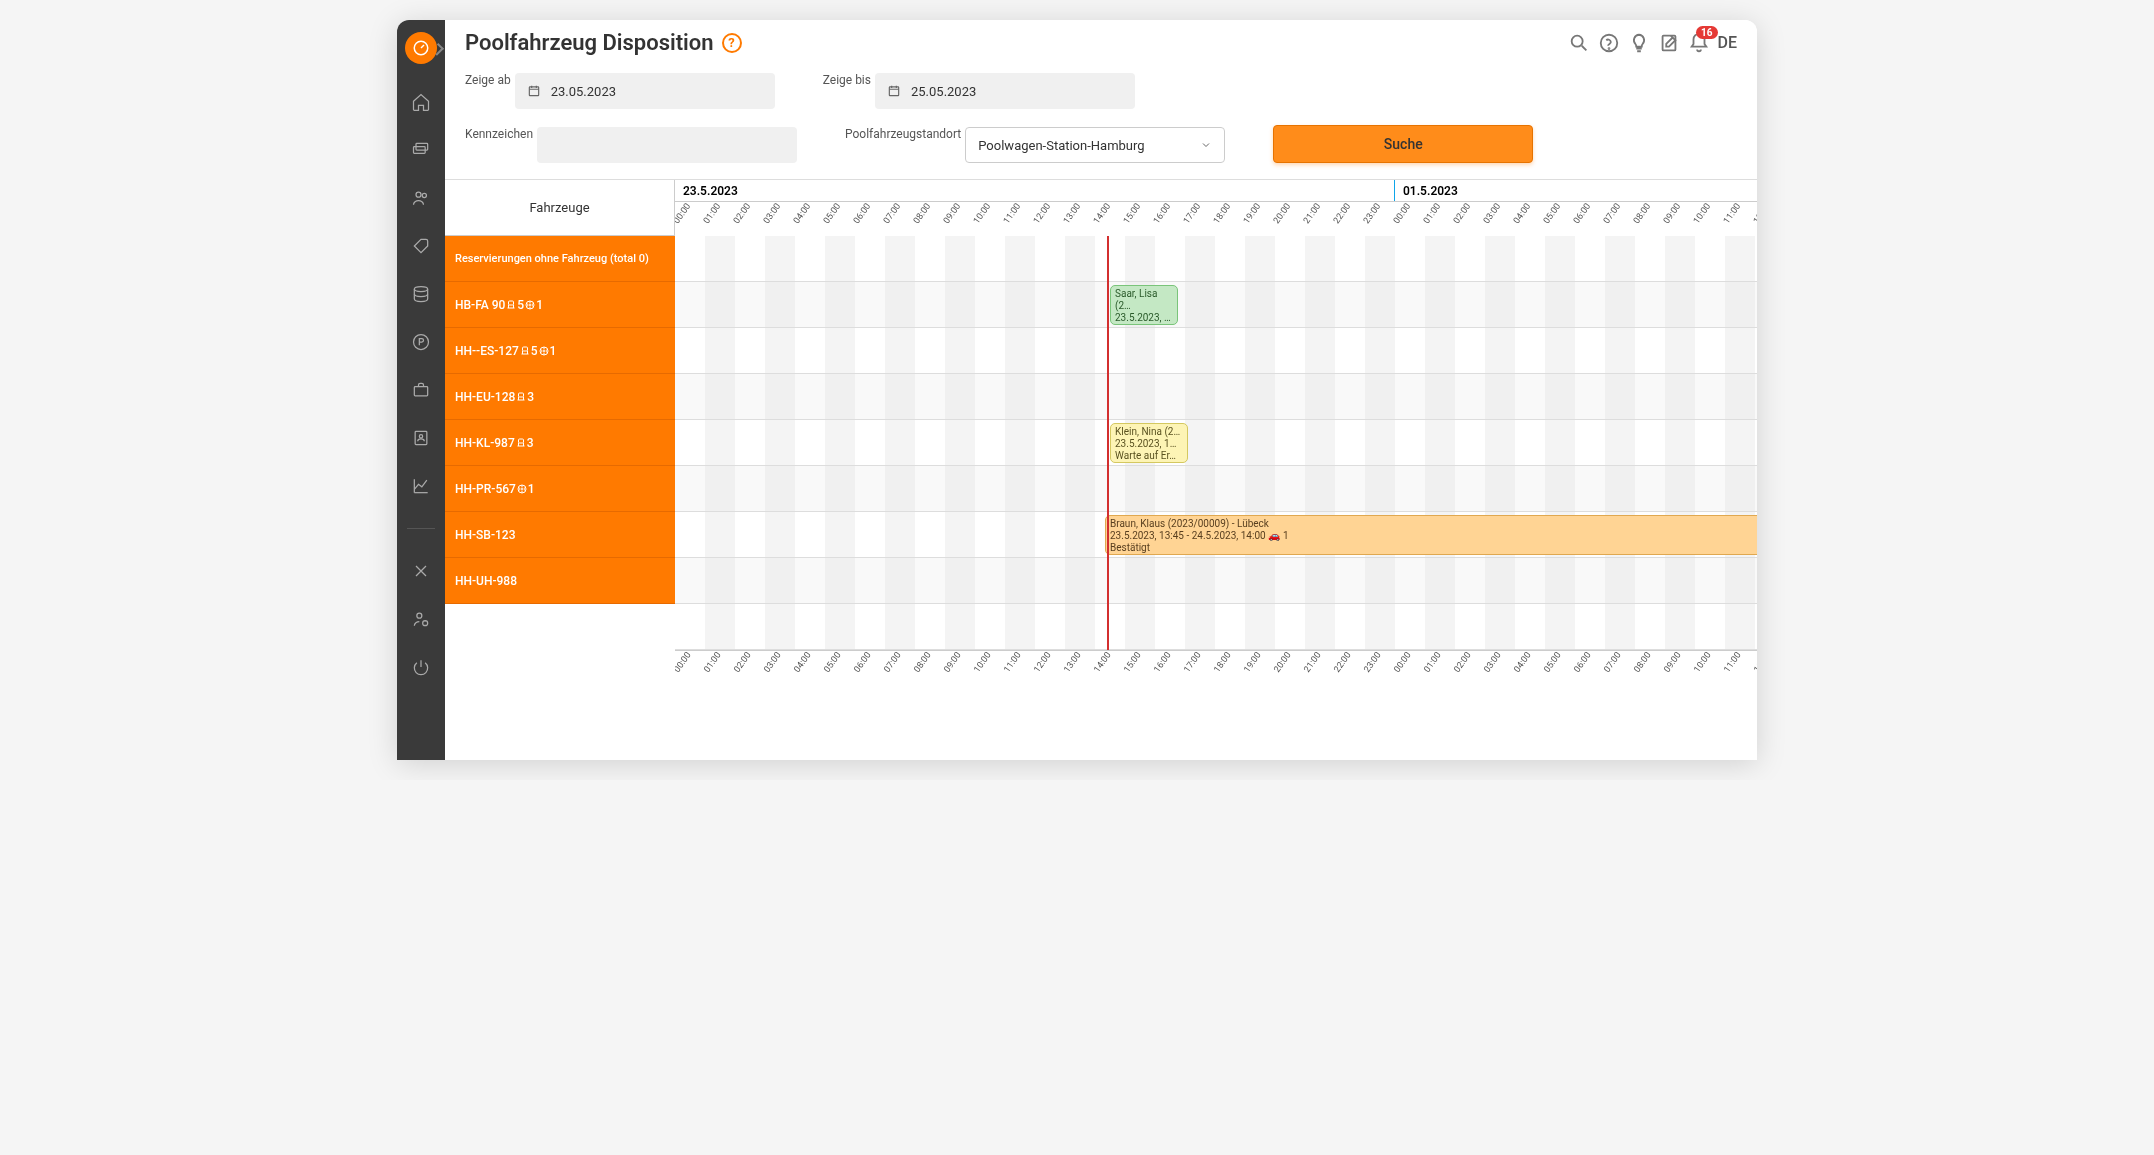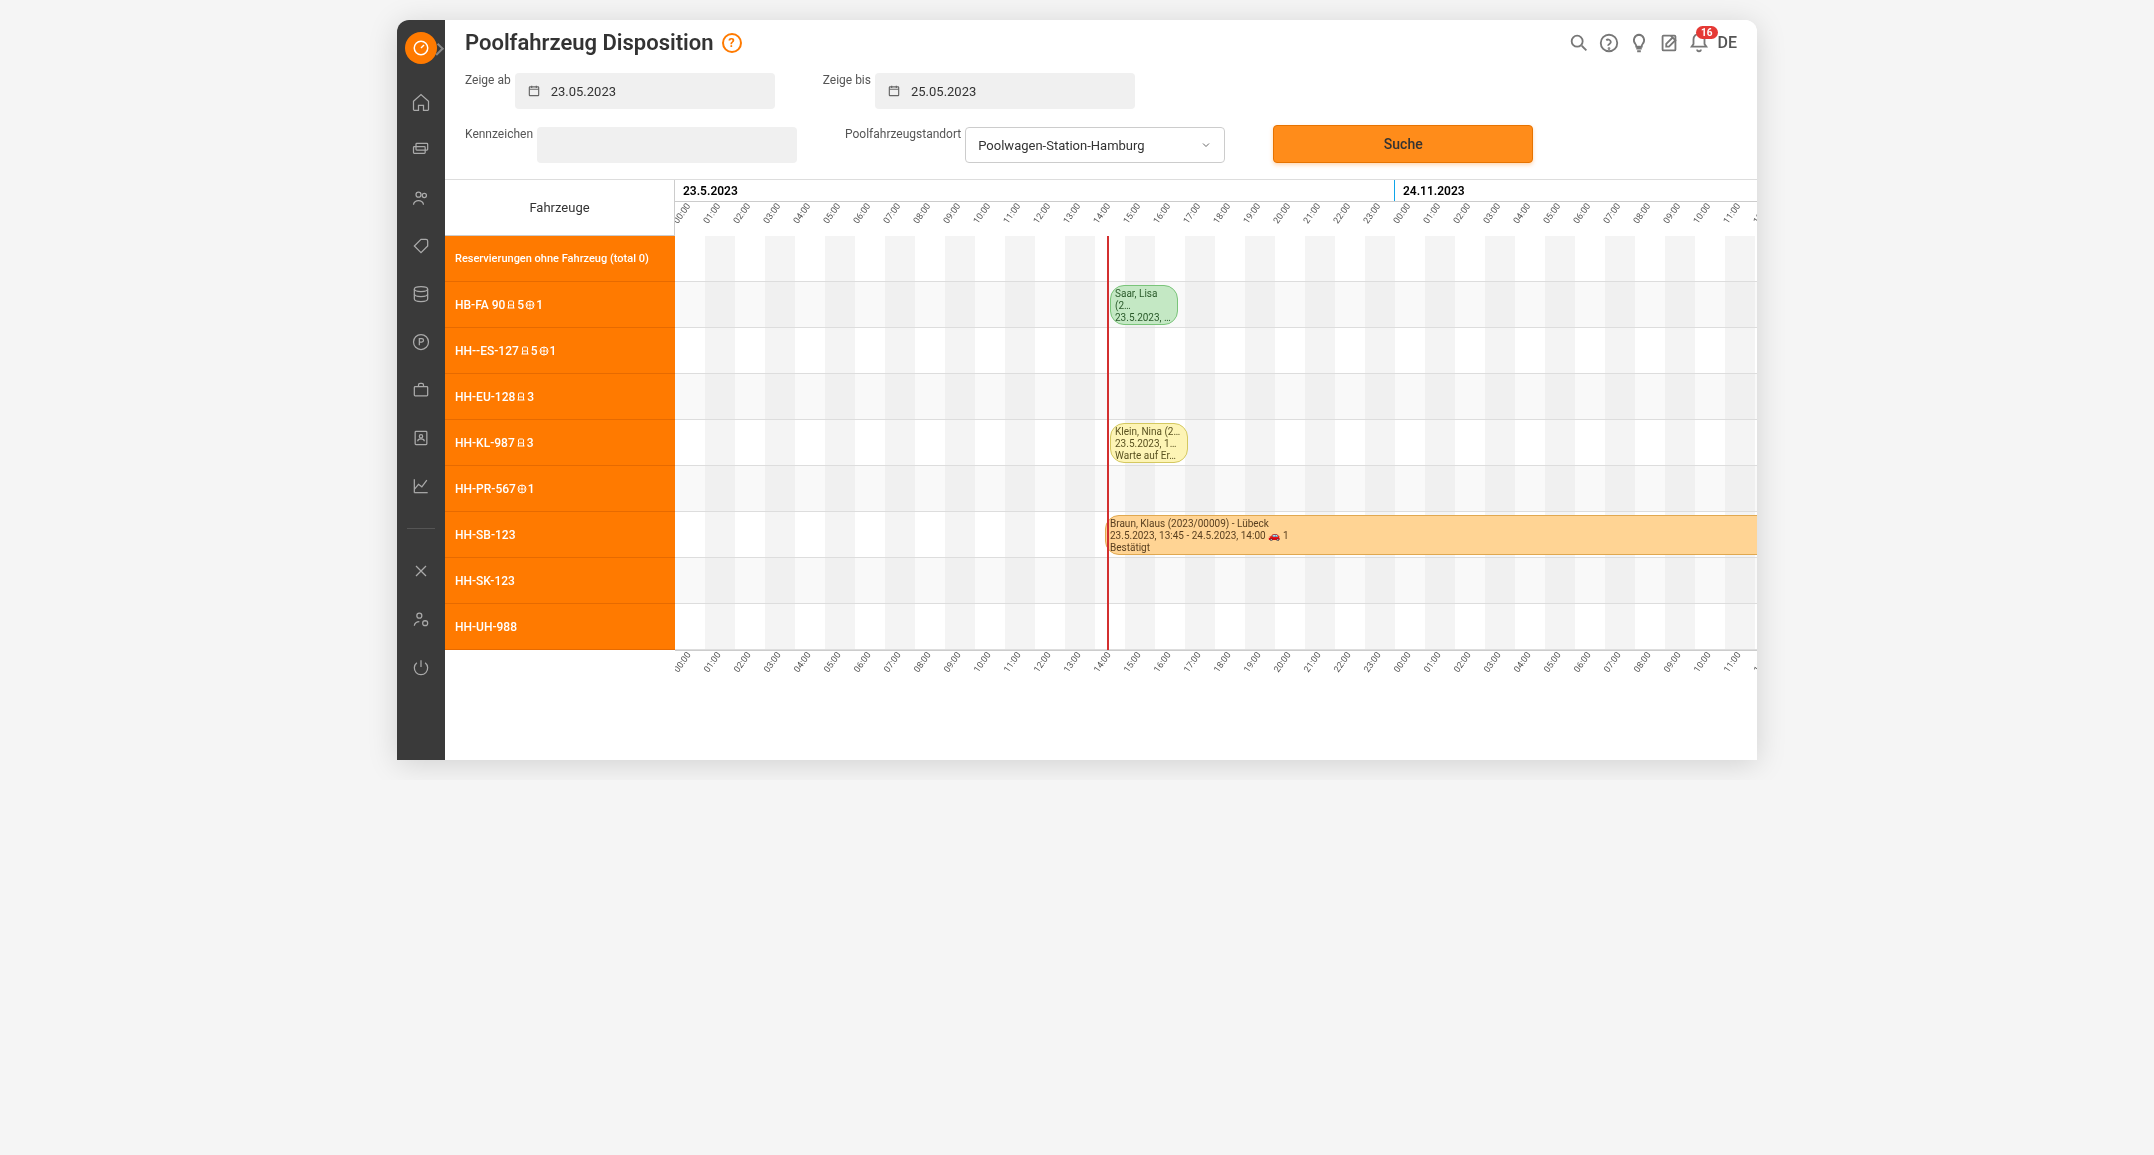--- a/index.html
+++ b/index.html
@@ -36,21 +36,21 @@
 .timeline { flex: 1; overflow-x: auto; position: relative; }
 .timeline-inner { width: 1280px; position: relative; }
 .date-headers { display: flex; height: 22px; border-bottom: 1px solid #ccc; }
 .date-header { font-size: 12px; font-weight: 600; padding-left: 8px; display: flex; align-items: center; border-right: 1px solid #0ea5e9; }
 .hour-row { display: flex; height: 34px; }
 .hour-cell { width: 30px; flex-shrink: 0; font-size: 9px; color: #555; display: flex; align-items: flex-start; justify-content: center; padding-top: 2px; transform: rotate(-55deg); transform-origin: center; white-space: nowrap; }
 .grid-body { position: relative; }
 .grid-row { height: 46px; border-bottom: 1px solid #ddd; position: relative; background: repeating-linear-gradient(90deg, #fff 0, #fff 30px, #f4f4f4 30px, #f4f4f4 60px); }
 .grid-row.alt { background: repeating-linear-gradient(90deg, #f9f9f9 0, #f9f9f9 30px, #f0f0f0 30px, #f0f0f0 60px); }
 .now-line { position: absolute; top: 0; bottom: 0; width: 2px; background: #d32f2f; left: 432px; z-index: 5; }
-.booking { position: absolute; top: 3px; height: 40px; border-radius: 14px; font-size: 10px; padding: 2px 4px; line-height: 1.2; overflow: hidden; cursor: pointer; }
+.booking { position: absolute; top: 3px; height: 40px; border-radius: 5px; font-size: 10px; padding: 2px 4px; line-height: 1.2; overflow: hidden; cursor: pointer; }
 .booking.green { background: #c4e8c4; border: 1px solid #7ac47a; color: #2a5a2a; }
 .booking.yellow { background: #fdf4b5; border: 1px solid #d4c860; color: #5a5220; }
 .booking.orange { background: #ffd494; border: 1px solid #e0a850; color: #5a4020; }
 .bottom-hours { display: flex; height: 34px; border-top: 1px solid #ccc; }
 .seat-icon, .wheel-icon { display: inline-flex; width: 12px; height: 12px; vertical-align: middle; }
 </style>
 </head>
 <body>
 
 <div class="laptop-frame">
@@ -250,29 +250,28 @@
               <div class="vehicle-cell">HH-KL-987 <svg class="seat-icon" viewBox="0 0 24 24" fill="none" stroke="#fff" stroke-width="2">
                   <rect x="7" y="4" width="10" height="8" rx="2"></rect>
                   <path d="M5 18h14M7 12v6M17 12v6"></path>
                 </svg> 3</div>
               <div class="vehicle-cell">HH-PR-567 <svg class="wheel-icon" viewBox="0 0 24 24" fill="none" stroke="#fff" stroke-width="2">
                   <circle cx="12" cy="12" r="8"></circle>
                   <circle cx="12" cy="12" r="2"></circle>
                   <path d="M12 4v4M12 16v4M5 9l3 2M16 13l3 2M5 15l3-2M16 11l3-2"></path>
                 </svg>1</div>
               <div class="vehicle-cell">HH-SB-123</div>
-              <div class="vehicle-cell">HH-SK-123</div>
               <div class="vehicle-cell">HH-UH-988</div>
             </div>
       </div>
       <div class="timeline">
         <div class="timeline-inner">
           <div class="date-headers" id="date-headers">
                 <div class="date-header" style="width: 720px;">23.5.2023</div>
-                <div class="date-header" style="width: 560px;">24.11.2023</div>
+                <div class="date-header" style="width: 560px;">01.5.2023</div>
               </div>
           <div class="hour-row" id="hour-row-top">
                 <div class="hour-cell">00:00</div>
                 <div class="hour-cell">01:00</div>
                 <div class="hour-cell">02:00</div>
                 <div class="hour-cell">03:00</div>
                 <div class="hour-cell">04:00</div>
                 <div class="hour-cell">05:00</div>
                 <div class="hour-cell">06:00</div>
                 <div class="hour-cell">07:00</div>

